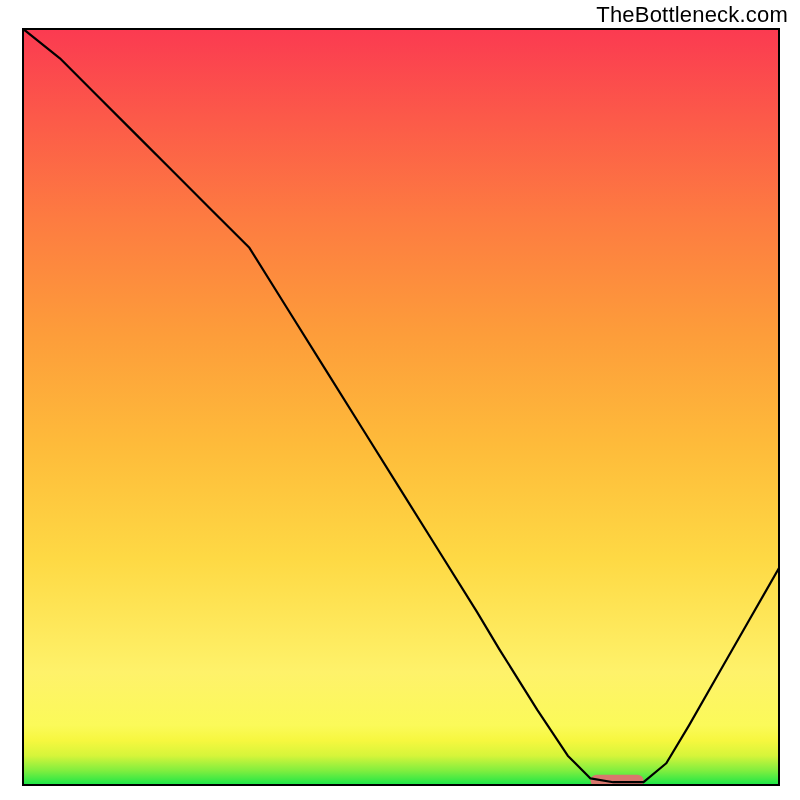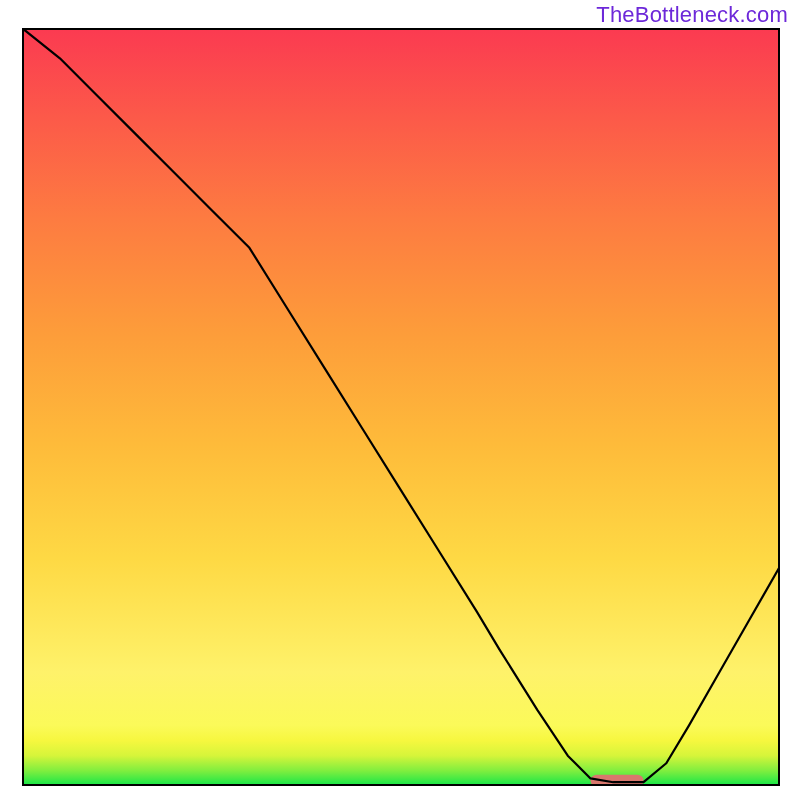--- a/index.html
+++ b/index.html
@@ -9,21 +9,21 @@
     height: 800px;
     background: #ffffff;
     font-family: Arial, Helvetica, sans-serif;
     position: relative;
   }
   .watermark {
     position: absolute;
     top: 2px;
     right: 12px;
     font-size: 22px;
-    color: #6d28d9;
+    color: #000000;
     font-weight: 500;
     letter-spacing: 0.2px;
   }
   .plot {
     position: absolute;
     left: 22px;
     top: 28px;
     width: 758px;
     height: 758px;
   }

